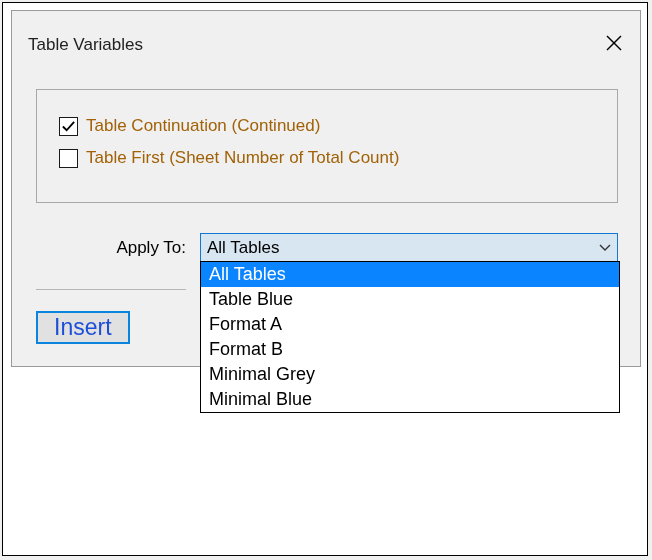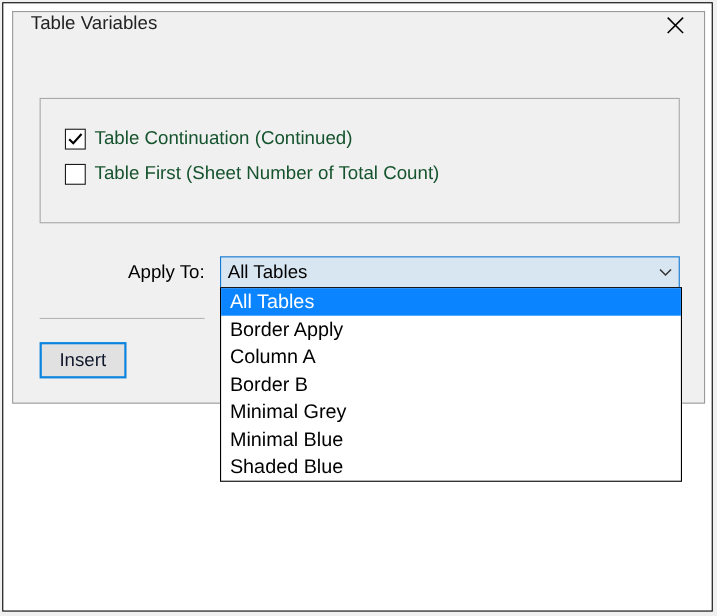--- a/index.html
+++ b/index.html
@@ -24,21 +24,21 @@
     position: absolute;
     left: 8px; top: 7px;
     width: 630px;
     height: 357px;
     background: #f0f0f0;
     border: 1px solid #9a9a9a;
   }
   .titlebar {
     height: 44px;
     display: flex;
-    align-items: flex-start;
+    align-items: flex-end;
     padding: 0 14px 0 16px;
     font-size: 17px;
     color: #222;
   }
   .titlebar .title { flex: 1; }
   .close-x {
     width: 24px; height: 24px;
     display: flex; align-items: center; justify-content: center;
     cursor: default;
   }
@@ -50,21 +50,21 @@
     border: 1px solid #a8a8a8;
     background: #f0f0f0;
   }
   .check-row {
     display: flex;
     align-items: center;
     gap: 8px;
     padding-left: 22px;
     height: 32px;
     font-size: 17px;
-    color: #14532d;
+    color: #a16207;
   }
   .check-row:first-child { margin-top: 20px; }
   .cb {
     width: 19px; height: 19px;
     border: 1px solid #1a1a1a;
     background: #fff;
     display: inline-flex; align-items: center; justify-content: center;
     flex-shrink: 0;
   }
   .cb.checked svg { display: block; }
@@ -108,23 +108,23 @@
     width: 150px; height: 1px;
     background: #b6b6b6;
   }
   .insert-btn {
     position: absolute;
     left: 24px; top: 300px;
     height: 33px;
     padding: 0 16px;
     border: 2px solid #0b84e0;
     background: #e1e1e1;
-    font-size: 17px;
+    font-size: 23px;
     display: flex; align-items: center; justify-content: center;
-    color: #0f172a;
+    color: #1d4ed8;
   }
   .dropdown {
     position: absolute;
     left: 197px;
     top: 258px;
     width: 420px;
     border: 1px solid #000;
     background: #fff;
     z-index: 10;
   }
@@ -189,20 +189,19 @@
     <div class="separator"></div>
 
     <div class="insert-btn">
       <span>Insert</span>
     </div>
 
   </div>
 
   <div class="dropdown" id="dropdown">
       <div class="dd-item sel">All Tables</div>
-      <div class="dd-item">Border Apply</div>
-      <div class="dd-item">Column A</div>
-      <div class="dd-item">Border B</div>
+      <div class="dd-item">Table Blue</div>
+      <div class="dd-item">Format A</div>
+      <div class="dd-item">Format B</div>
       <div class="dd-item">Minimal Grey</div>
       <div class="dd-item">Minimal Blue</div>
-      <div class="dd-item">Shaded Blue</div>
     </div>
 </div>
 
 </body></html>

